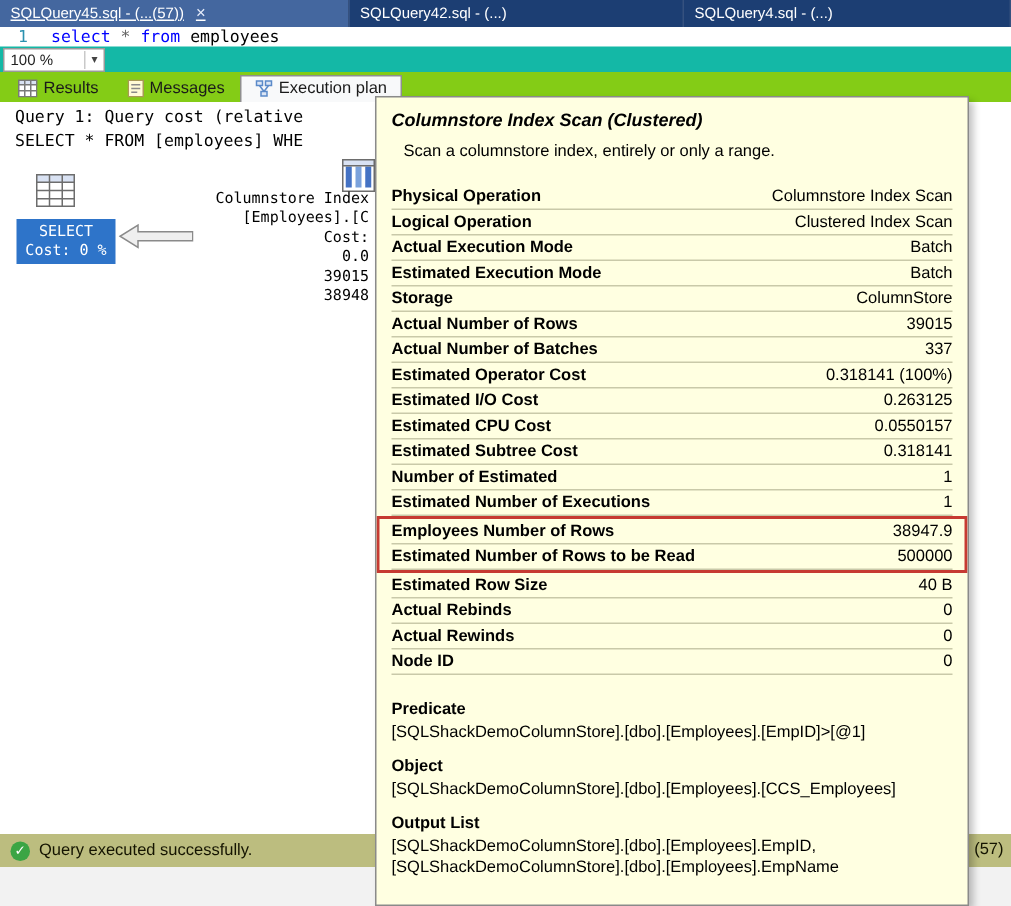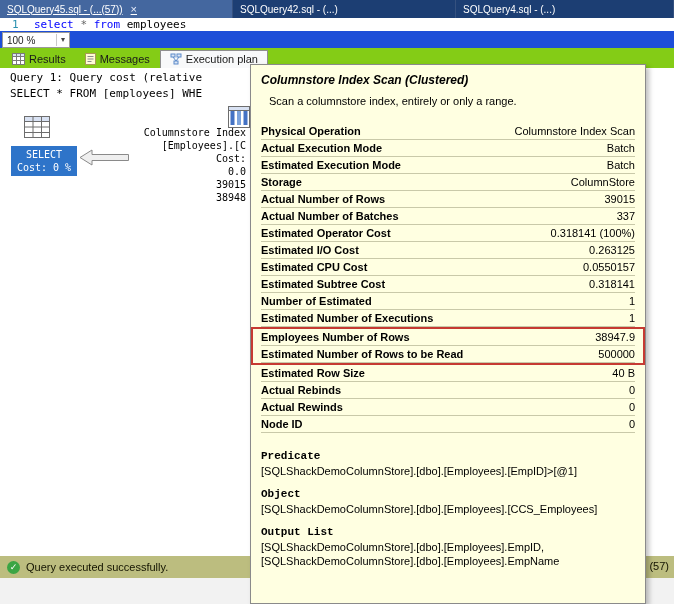--- a/index.html
+++ b/index.html
@@ -19,21 +19,21 @@
   .doc-tab.t2{width:208px;min-width:208px;}
   .doc-tab.t3{flex:1;}
   
   .code-line{position:absolute;top:18px;left:0;width:674px;height:13px;background:#fff;
     font-family:"DejaVu Sans Mono",monospace;font-size:11px;line-height:13px;z-index:2;}
   .code-line .ln{position:absolute;left:12px;color:#2b91af;}
   .code-line .code{position:absolute;left:34px;color:#000;}
   .kw{color:#0000ff;}
   .op{color:#666;}
   
-  .zoom-row{position:absolute;top:31px;left:0;width:674px;height:17px;background:#1d4ed8;
+  .zoom-row{position:absolute;top:31px;left:0;width:674px;height:17px;background:#14b8a6;
     border-bottom:1px solid #e0e0e0;z-index:2;text-decoration:underline;}
   .zoom-control{position:absolute;left:2px;top:1px;width:66px;height:14px;background:#fff;
     border:1px solid #9a9a9a;display:flex;align-items:center;font-size:10px;color:#222;}
   .zoom-control .zl{flex:1;padding-left:4px;}
   .zoom-control .arrow{width:12px;text-align:center;border-left:1px solid #c9c9c9;
     font-size:8px;color:#444;line-height:12px;}
   
   .rtabs{position:absolute;top:48px;left:0;width:674px;height:20px;background:#84cc16;
     display:flex;align-items:flex-end;padding-left:3px;font-size:11px;color:#1a1a1a;z-index:2;box-sizing:border-box;}
   .rtab{display:flex;align-items:center;gap:4px;padding:2px 9px 3px;margin-right:1px;}
@@ -64,21 +64,21 @@
     padding:6px 10px;box-sizing:border-box;font-size:11px;color:#000;overflow:hidden;}
   .tt-title{text-align:left;font-weight:bold;font-size:12px;margin:2px 0 8px;font-style:italic;}
   .tt-desc{margin:0 8px 15px;line-height:13px;}
   .tt-row{display:flex;justify-content:space-between;align-items:center;height:17px;
     box-sizing:border-box;border-bottom:1px solid #c9c9a9;line-height:15px;}
   .tt-label{font-weight:bold;white-space:nowrap;}
   .tt-value{white-space:nowrap;}
   .red-group{border:2px solid #c63a32;margin:0 -10px;padding:0 8px;}
   .tt-section{margin-top:8px;}
   .tt-section.first{margin-top:15px;}
-  .tt-section-label{font-weight:bold;line-height:16px;font-family:Liberation Mono, monospace;}
+  .tt-section-label{font-weight:bold;line-height:16px;}
   .tt-section-value{line-height:14px;white-space:pre-line;}
 </style>
 </head>
 <body>
 
 <div class="tabstrip">
   <div class="doc-tab t1 active">
     <span>SQLQuery45.sql - (...(57))</span>
     <span class="close">×</span>
   </div>
@@ -181,20 +181,24 @@
 
 <div class="tooltip">
   <div class="tt-title">Columnstore Index Scan (Clustered)</div>
   <div class="tt-desc">Scan a columnstore index, entirely or only a range.</div>
 
   <div class="tt-row">
       <span class="tt-label">Physical Operation</span>
       <span class="tt-value">Columnstore Index Scan</span>
     </div>
   <div class="tt-row">
+      <span class="tt-label">Logical Operation</span>
+      <span class="tt-value">Clustered Index Scan</span>
+    </div>
+  <div class="tt-row">
       <span class="tt-label">Actual Execution Mode</span>
       <span class="tt-value">Batch</span>
     </div>
   <div class="tt-row">
       <span class="tt-label">Estimated Execution Mode</span>
       <span class="tt-value">Batch</span>
     </div>
   <div class="tt-row">
       <span class="tt-label">Storage</span>
       <span class="tt-value">ColumnStore</span>

